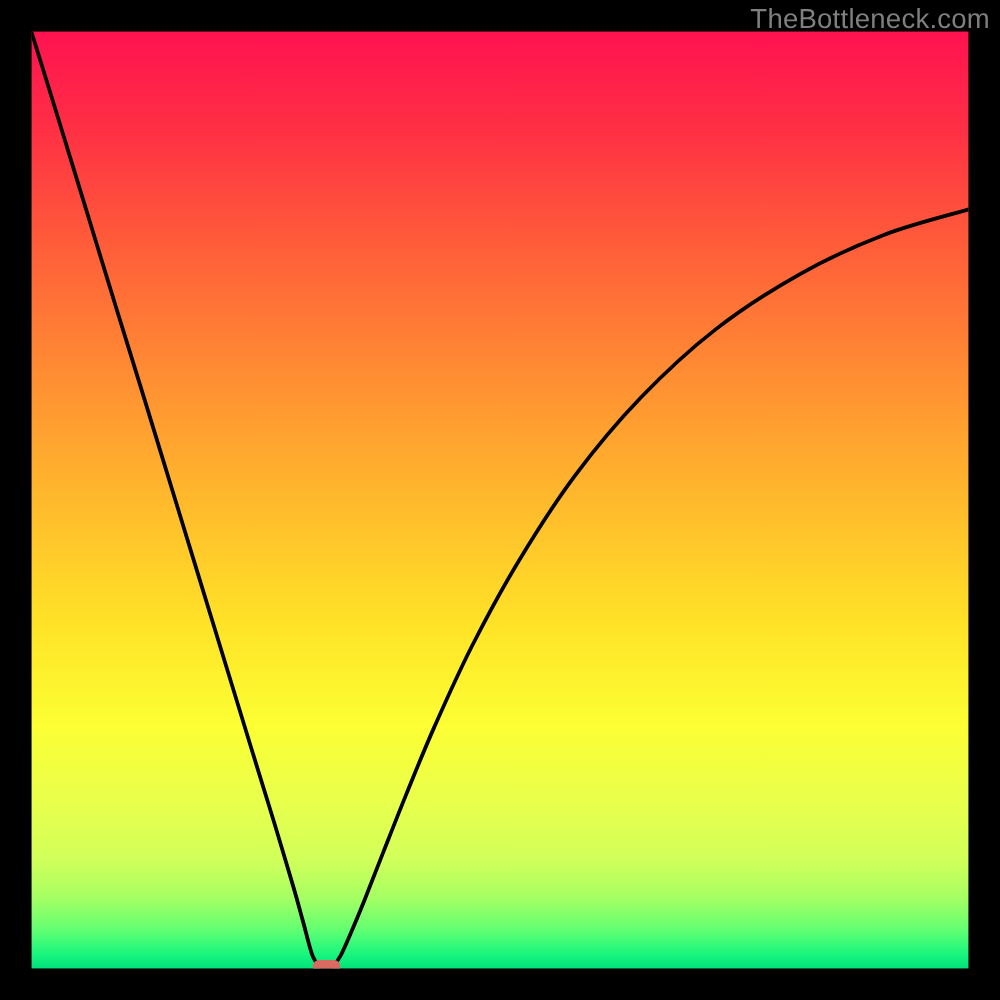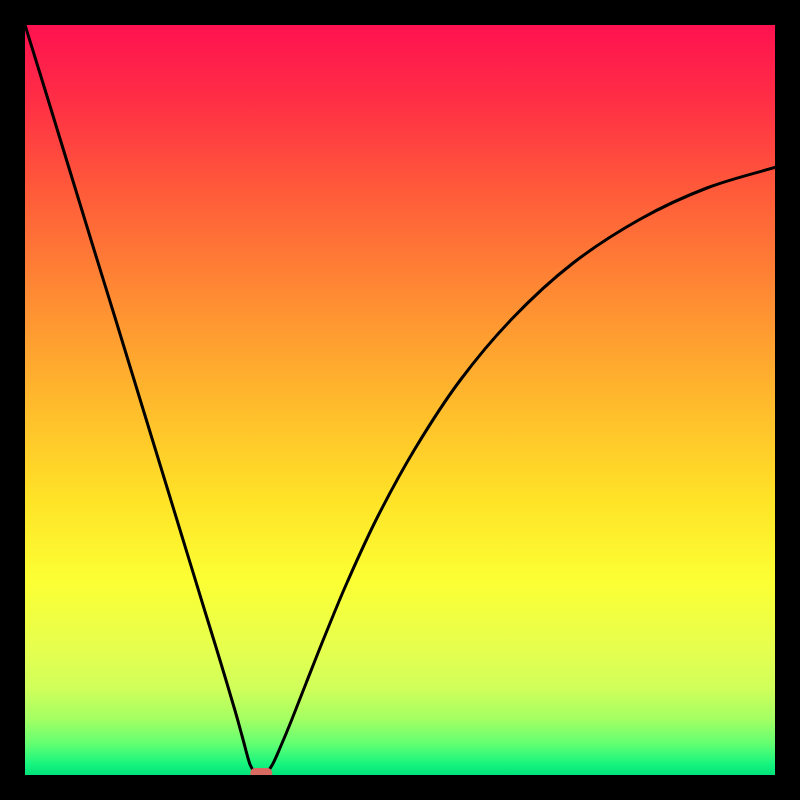--- a/index.html
+++ b/index.html
@@ -36,20 +36,21 @@
     color: #7f7f7f;
     letter-spacing: 0.2px;
     z-index: 10;
   }
   svg { display: block; }
 </style>
 </head>
 <body>
 
 <div class="frame">
+  <div class="watermark">TheBottleneck.com</div>
   <div class="plot-area">
     <svg id="chart-svg" width="750" height="750" viewBox="0 0 750 750" preserveAspectRatio="none">
         <defs>
           <linearGradient id="bg-grad" x1="0" y1="0" x2="0" y2="1">
             <stop offset="0%" stop-color="#ff1250"></stop>
             <stop offset="10%" stop-color="#ff2e45"></stop>
             <stop offset="22%" stop-color="#ff5a3a"></stop>
             <stop offset="36%" stop-color="#ff8b33"></stop>
             <stop offset="50%" stop-color="#ffb92c"></stop>
             <stop offset="63%" stop-color="#ffe227"></stop>

